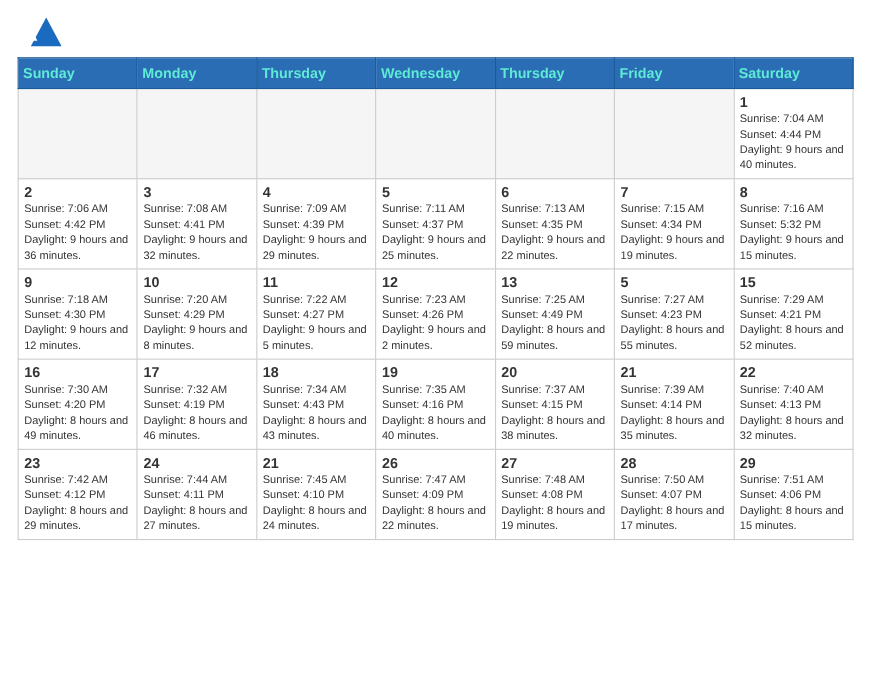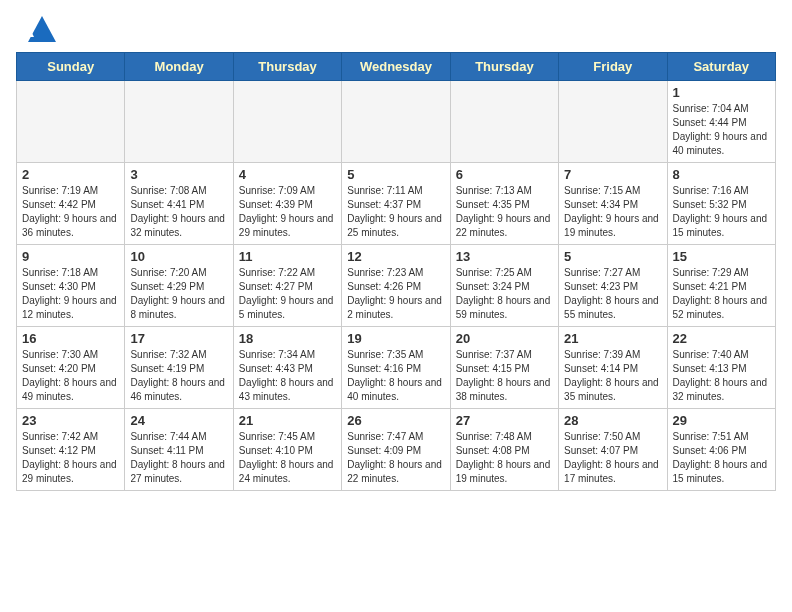--- a/index.html
+++ b/index.html
@@ -36,25 +36,25 @@
       font-size: 14px;
       color: #555;
     }
     .calendar {
       width: 100%;
       border-collapse: collapse;
       border: 1px solid #ccc;
     }
     .calendar th {
       background-color: #2a6db5;
-      color: #fef9c3;
+      color: #5eead4;
       font-size: 13px;
       font-weight: bold;
       padding: 6px 4px;
-      text-align: center;
+      text-align: left;
       border: 1px solid #1a5a9a;
     }
     .calendar td {
       border: 1px solid #ccc;
       vertical-align: top;
       padding: 4px 5px;
       width: 108px;
       min-height: 80px;
       font-size: 10px;
       color: #333;
@@ -119,21 +119,21 @@
         <td>
           <span class="day-number">1</span>
           <div class="day-info">Sunrise: 7:04 AM
 Sunset: 4:44 PM
 Daylight: 9 hours and 40 minutes.</div>
         </td>
       </tr>
       <tr>
         <td>
           <span class="day-number">2</span>
-          <div class="day-info">Sunrise: 7:19 AM
+          <div class="day-info">Sunrise: 7:06 AM
 Sunset: 4:42 PM
 Daylight: 9 hours and 36 minutes.</div>
         </td>
         <td>
           <span class="day-number">3</span>
           <div class="day-info">Sunrise: 7:08 AM
 Sunset: 4:41 PM
 Daylight: 9 hours and 32 minutes.</div>
         </td>
         <td>
@@ -188,21 +188,21 @@
         </td>
         <td>
           <span class="day-number">12</span>
           <div class="day-info">Sunrise: 7:23 AM
 Sunset: 4:26 PM
 Daylight: 9 hours and 2 minutes.</div>
         </td>
         <td>
           <span class="day-number">13</span>
           <div class="day-info">Sunrise: 7:25 AM
-Sunset: 3:24 PM
+Sunset: 4:49 PM
 Daylight: 8 hours and 59 minutes.</div>
         </td>
         <td>
           <span class="day-number">5</span>
           <div class="day-info">Sunrise: 7:27 AM
 Sunset: 4:23 PM
 Daylight: 8 hours and 55 minutes.</div>
         </td>
         <td>
           <span class="day-number">15</span>

